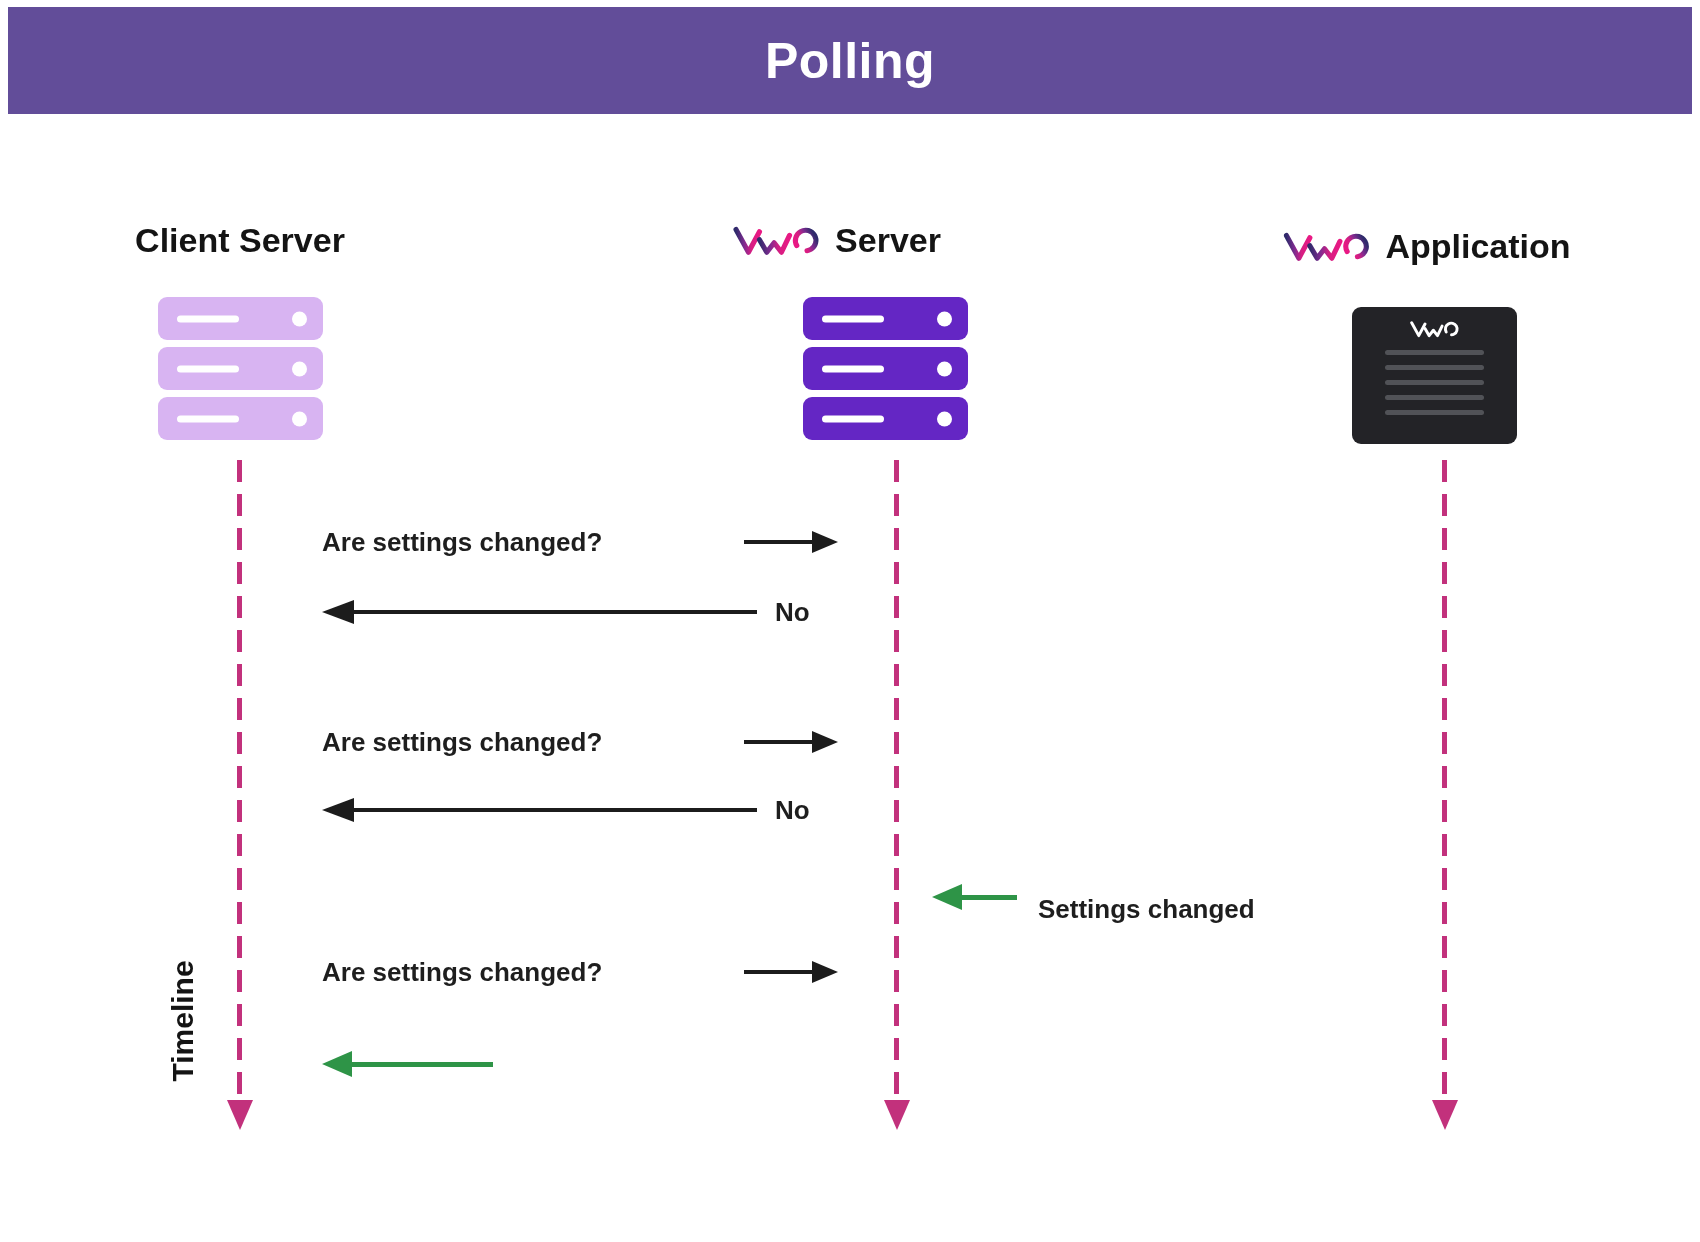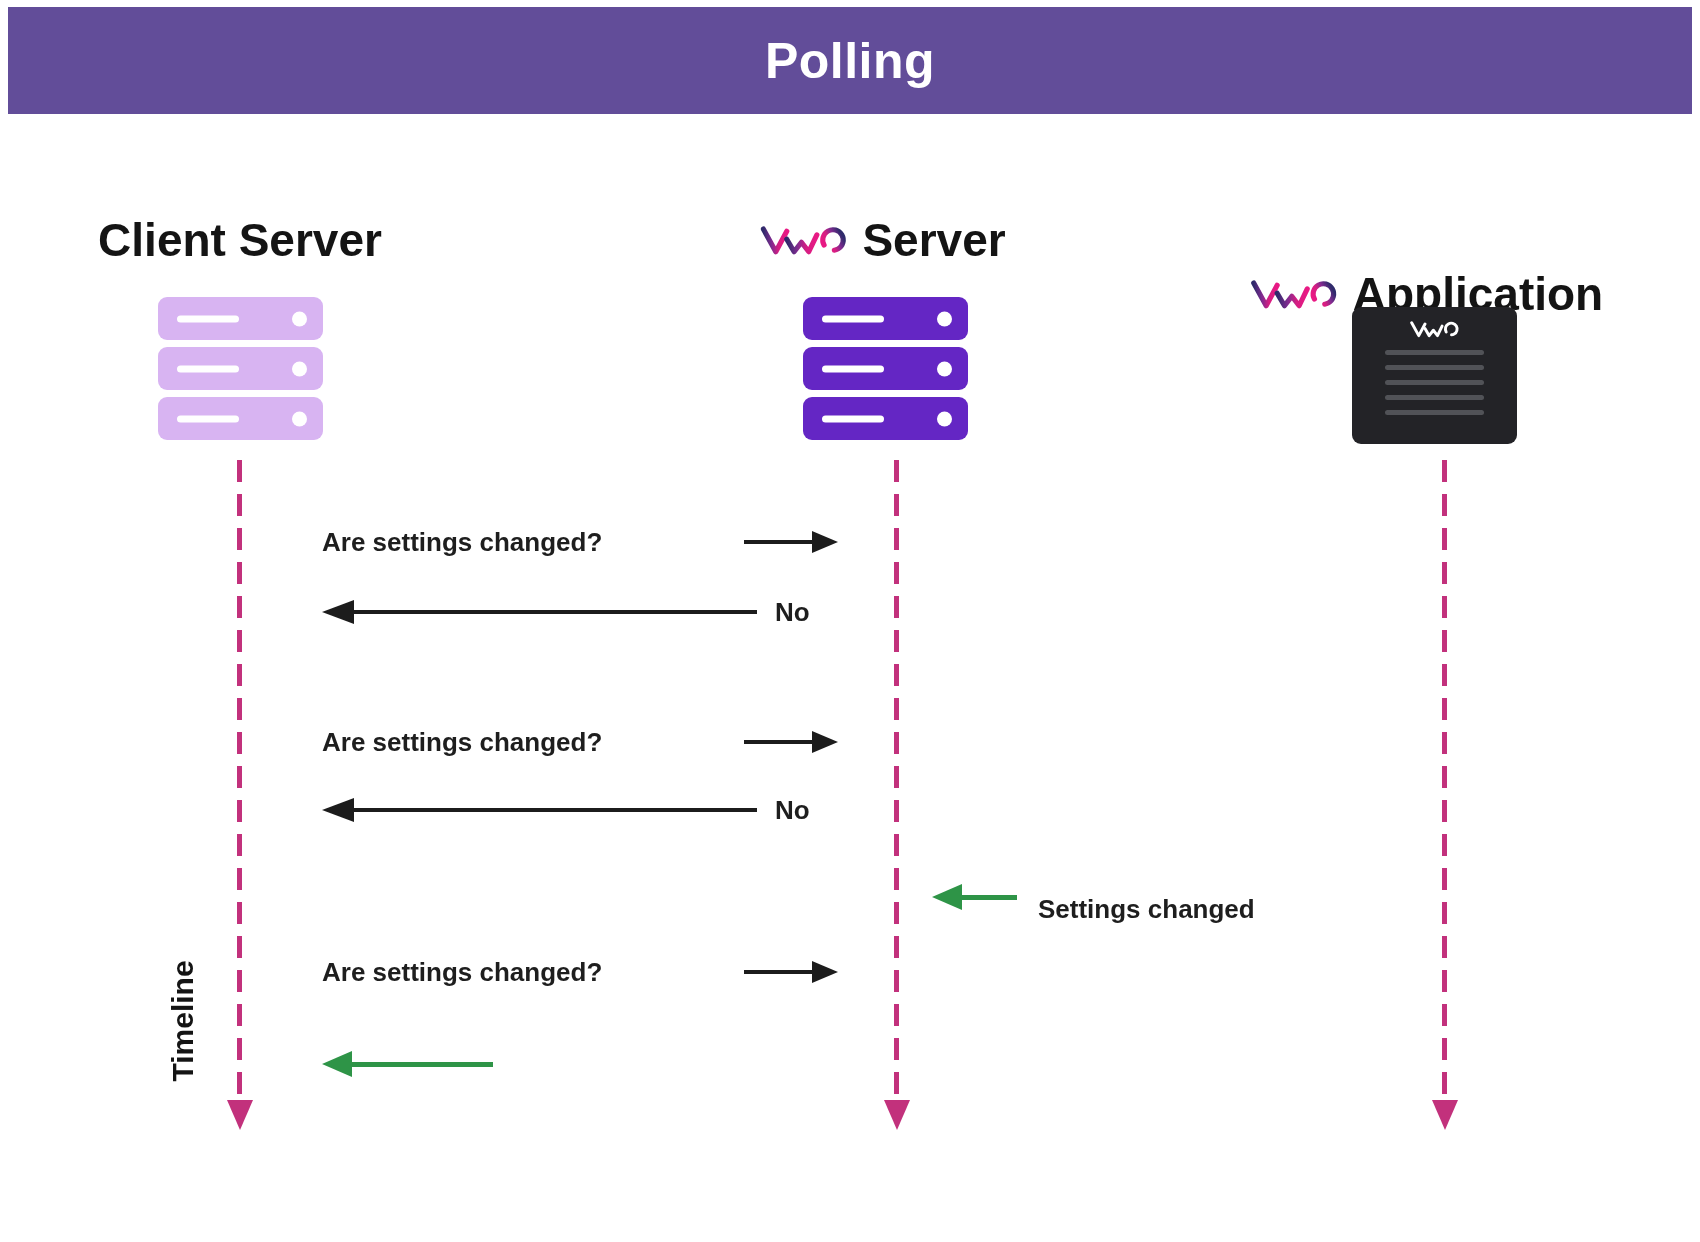--- a/index.html
+++ b/index.html
@@ -12,21 +12,21 @@
     position:absolute;left:8px;top:7px;width:1684px;height:107px;
     background:#624D99;display:flex;align-items:center;justify-content:center;
   }
   .header-bar h1{
     margin:0;color:#ffffff;font-size:50px;font-weight:700;letter-spacing:0.5px;
   }
   
   .actor-heading{
     position:absolute;top:240px;transform:translate(-50%,-50%);
     display:flex;align-items:center;gap:14px;white-space:nowrap;
-    font-size:46px;font-weight:700;color:#141414;
+    font-size:34px;font-weight:700;color:#141414;
   }
   .vwo-logo{width:88px;height:30px;display:block;}
   
   .server-stack{position:absolute;width:165px;}
   .server-bar{position:relative;width:165px;height:43px;border-radius:9px;margin-bottom:7px;}
   .server-bar:last-child{margin-bottom:0;}
   .light .server-bar{background:#D8B4F2;}
   .purple .server-bar{background:#6426C4;}
   .bar-line{
     position:absolute;left:19px;top:50%;transform:translateY(-50%);
@@ -92,21 +92,21 @@
     <div class="server-bar">
         <span class="bar-line"></span>
         <span class="bar-dot"></span>
       </div>
     <div class="server-bar">
         <span class="bar-line"></span>
         <span class="bar-dot"></span>
       </div>
   </div>
 
-  <div class="actor-heading" style="left:883px;">
+  <div class="actor-heading" style="left:837px;">
     <svg class="vwo-logo" viewBox="0 0 120 40">
       <defs>
         <linearGradient id="vwograd1" x1="0" y1="0" x2="1" y2="0">
           <stop offset="0" stop-color="#2F2A6B"></stop>
             <stop offset="0.35" stop-color="#7F2B90"></stop>
           <stop offset="0.65" stop-color="#D61E82"></stop>
             <stop offset="1" stop-color="#E91984"></stop>
         </linearGradient>
       </defs>
       <g fill="none" stroke="url(#vwograd1)" stroke-width="7" stroke-linecap="round" stroke-linejoin="round">
@@ -125,21 +125,21 @@
     <div class="server-bar">
         <span class="bar-line"></span>
         <span class="bar-dot"></span>
       </div>
     <div class="server-bar">
         <span class="bar-line"></span>
         <span class="bar-dot"></span>
       </div>
   </div>
 
-  <div class="actor-heading" style="left:1427px;top:246px;margin-top:48px;">
+  <div class="actor-heading" style="left:1427px;top:246px;">
     <svg class="vwo-logo" viewBox="0 0 120 40">
       <defs>
         <linearGradient id="vwograd2" x1="0" y1="0" x2="1" y2="0">
           <stop offset="0" stop-color="#2F2A6B"></stop>
             <stop offset="0.35" stop-color="#7F2B90"></stop>
           <stop offset="0.65" stop-color="#D61E82"></stop>
             <stop offset="1" stop-color="#E91984"></stop>
         </linearGradient>
       </defs>
       <g fill="none" stroke="url(#vwograd2)" stroke-width="7" stroke-linecap="round" stroke-linejoin="round">

